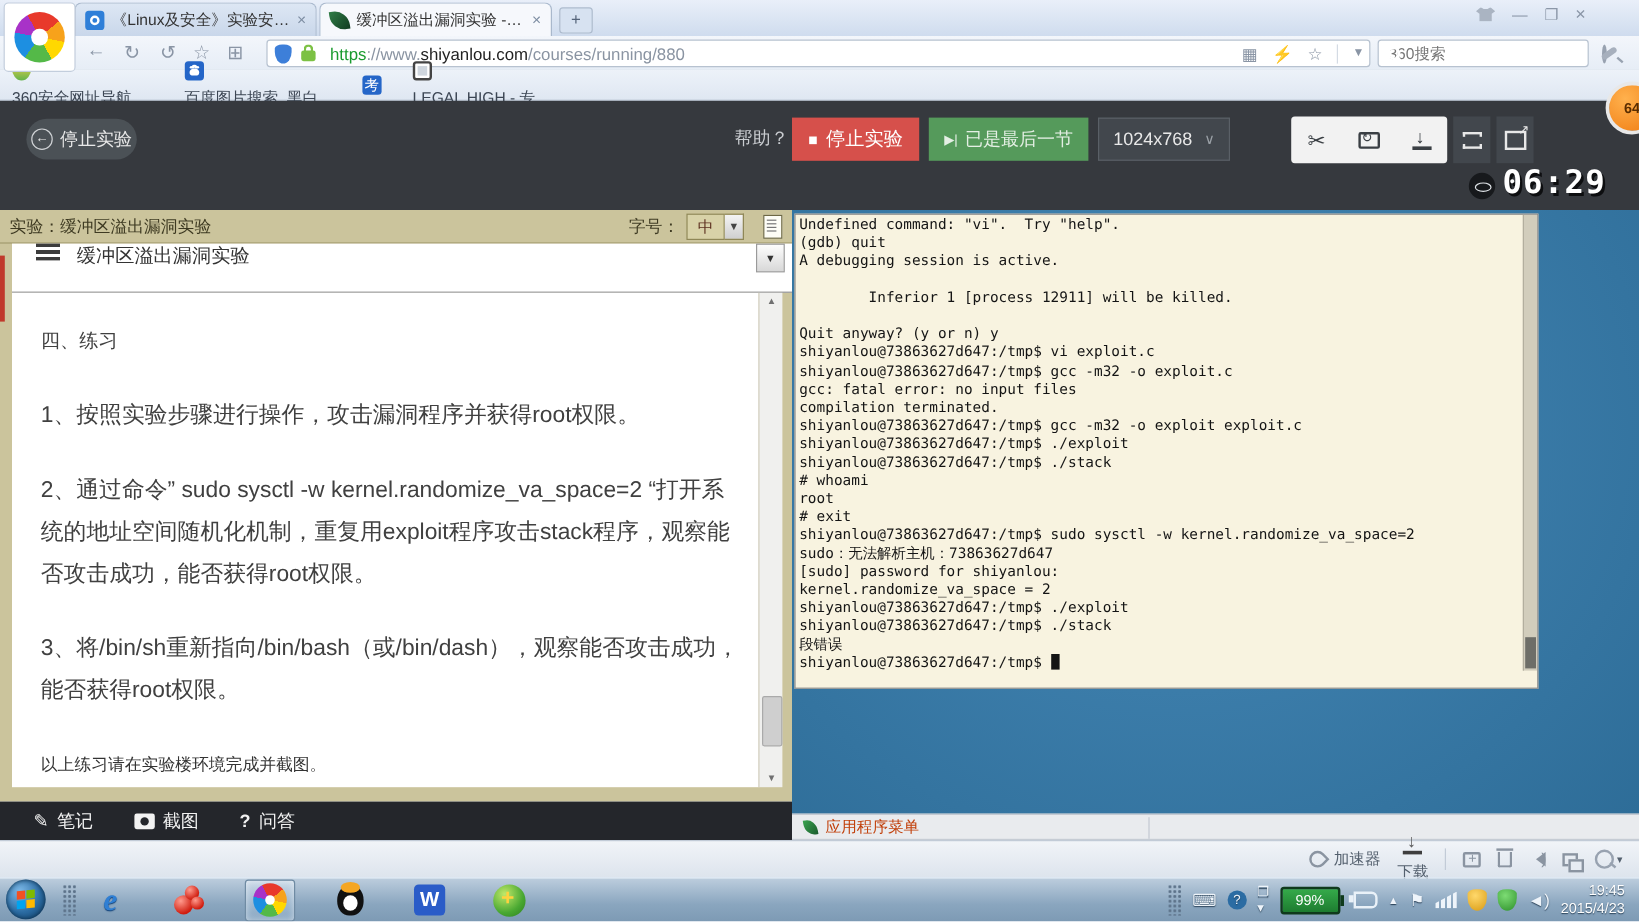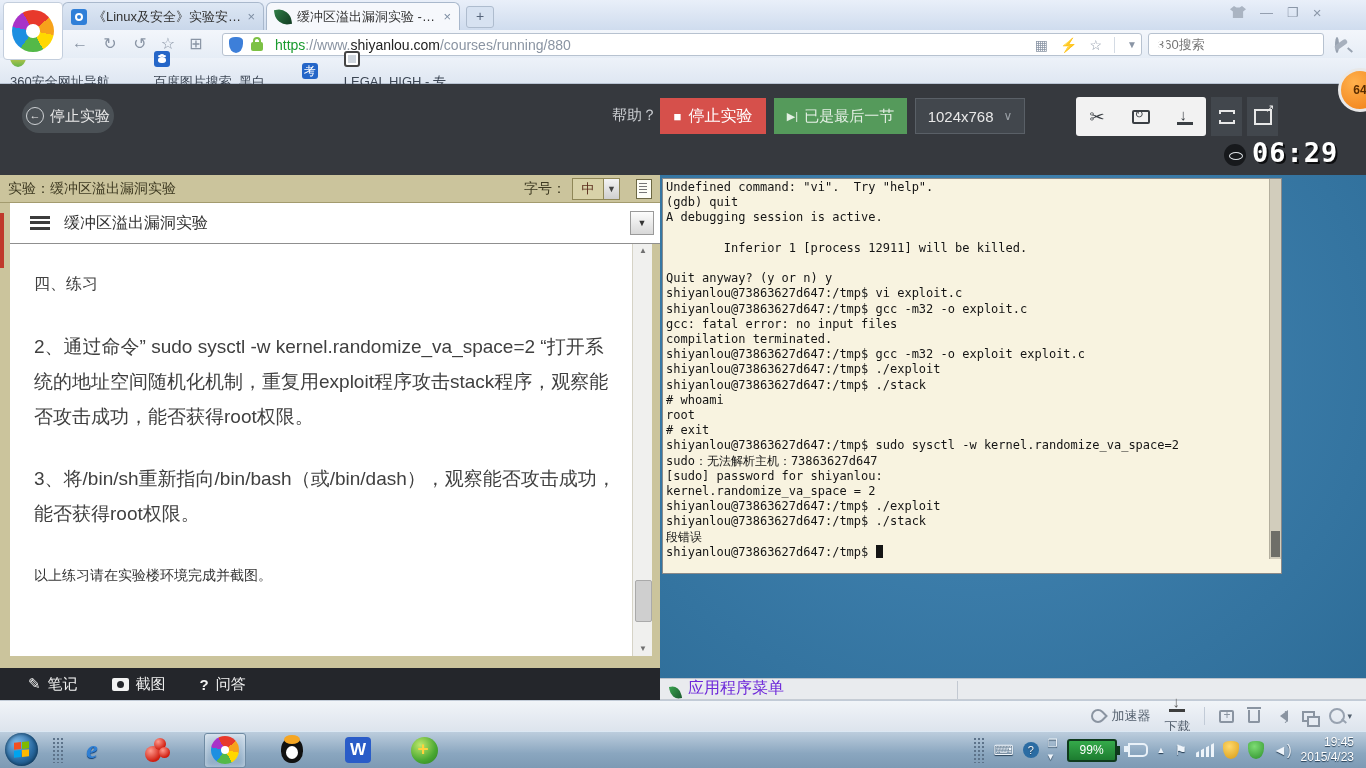--- a/index.html
+++ b/index.html
@@ -92,21 +92,21 @@
   .fontsize{margin-left:auto;display:flex;align-items:center;gap:6px;}
   .fs-select{width:30px;height:20px;background:#d8d2a8;border:1px solid #8f8757;font-size:13px;color:#5b2f1e;
     display:flex;align-items:center;justify-content:center;}
   .fs-dd{width:15px;height:20px;background:linear-gradient(#f4f4f4,#cfcfcf);border:1px solid #8f8757;border-left:none;
     font-size:9px;color:#444;display:flex;align-items:center;justify-content:center;}
   .doc-icon{width:14px;height:18px;background:#fdfdf6;border:1px solid #6d6844;margin-left:10px;position:relative;}
   .doc-icon::after{content:"";position:absolute;left:2px;top:3px;width:8px;height:1px;background:#777;
     box-shadow:0 3px 0 #777,0 6px 0 #777,0 9px 0 #777;}
   .redmark{left:0;top:38px;width:4px;height:55px;background:#c0392b;}
   .tocbar{left:10px;top:28px;width:650px;height:41px;background:#fff;border-bottom:1px solid #8f8f8f;
-    display:flex;align-items:center;box-sizing:border-box;}
+    display:flex;align-items:flex-start;box-sizing:border-box;}
   .burger{width:20px;height:14px;margin:0 14px 0 20px;background:linear-gradient(#3c3c3c 0 3px,transparent 3px 5.5px,#3c3c3c 5.5px 8.5px,transparent 8.5px 11px,#3c3c3c 11px 14px);}
   .toc-title{font-size:16px;color:#333;}
   .toc-dd{margin-left:auto;margin-right:6px;width:22px;height:22px;background:linear-gradient(#fdfdfd,#d8d8d8);
     border:1px solid #9a9a9a;font-size:9px;color:#333;display:flex;align-items:center;justify-content:center;}
   .content{left:10px;top:69px;width:622px;height:412px;background:#fff;overflow:hidden;color:#404040;}
   .content .inner{padding:30px 14px 0 24px;}
   .c-head{font-size:16px;margin:0 0 34px 0;font-weight:500;}
   .c-item{font-size:19px;line-height:35px;margin:0 0 27px 0;}
   .c-note{font-size:14px;margin-top:36px;color:#333;}
   .vscroll{left:632px;top:69px;width:20px;height:412px;background:#f0f0ee;border-left:1px solid #d6d3c6;box-sizing:border-box;}
@@ -126,21 +126,21 @@
   .term-title .ticon{width:9px;height:8px;background:#7a1f1f;border:1px solid #2a2a40;margin-right:4px;}
   .term-title .t-center{flex:1;text-align:center;}
   .term-title .t-btns{display:flex;gap:5px;font-size:9px;color:#e8eefc;}
   .term-body{position:relative;height:380px;overflow:hidden;}
   .term pre{margin:0;padding:1px 14px 0 3px;font-family:"DejaVu Sans Mono",monospace;font-size:12px;line-height:15.2px;color:#141414;white-space:pre;}
   .promptline{font-family:"DejaVu Sans Mono",monospace;font-size:12px;line-height:15.2px;color:#141414;padding-left:3px;}
   .cursor{display:inline-block;width:7px;height:13px;background:#141414;vertical-align:-2px;}
   .term-scroll{position:absolute;right:0;top:0;width:12px;height:380px;background:#d2cdbc;border-left:1px solid #b3ae9e;box-sizing:border-box;}
   .term-scroll .tthumb{position:absolute;left:1px;bottom:2px;width:9px;height:26px;background:#6e6e68;}
   .appmenu{left:0;top:503px;width:706px;height:22px;background:#e9ebee;border-top:1px solid #bcc2cb;border-bottom:1px solid #c6ccd4;
-    display:flex;align-items:flex-end;font-size:16px;color:#6d28d9;box-sizing:border-box;padding-left:10px;}
+    display:flex;align-items:center;font-size:13px;color:#c2410c;box-sizing:border-box;padding-left:10px;}
   .appmenu .sep{position:absolute;left:297px;top:2px;width:1px;height:18px;background:#c3c9d2;}
   .leaf-sm{width:11px;height:13px;background:linear-gradient(135deg,#3aa34f,#1c5c2e);border-radius:0 80% 0 80%;transform:rotate(-10deg);margin-right:7px;}
   
   .statusbar{left:0;top:700px;width:1366px;height:31px;background:linear-gradient(#f1f4f8,#dde4ed);border-top:1px solid #c2cbd7;
     display:flex;align-items:center;justify-content:flex-end;gap:14px;padding-right:14px;box-sizing:border-box;
     font-size:13px;color:#54606e;}
   .sb-sep{width:1px;height:18px;background:#c2cbd7;}
   .rocket{width:14px;height:14px;border:2px solid #8a94a1;border-radius:50% 0 50% 50%;transform:rotate(45deg);box-sizing:border-box;}
   .medkit{width:15px;height:13px;border:2px solid #8a94a1;border-radius:2px;position:relative;box-sizing:border-box;}
   .medkit::after{content:"+";position:absolute;left:2px;top:-4px;font-size:12px;color:#8a94a1;}
@@ -302,20 +302,21 @@
     </div>
     <div class="abs redmark"></div>
     <div class="abs tocbar">
       <span class="burger"></span>
       <span class="toc-title">缓冲区溢出漏洞实验</span>
       <span class="toc-dd">▼</span>
     </div>
     <div class="abs content">
       <div class="inner">
         <div class="c-head">四、练习</div>
+        <p class="c-item">1、按照实验步骤进行操作，攻击漏洞程序并获得root权限。</p>
         <p class="c-item">2、通过命令” sudo sysctl -w kernel.randomize_va_space=2 “打开系统的地址空间随机化机制，重复用exploit程序攻击stack程序，观察能否攻击成功，能否获得root权限。</p>
         <p class="c-item">3、将/bin/sh重新指向/bin/bash（或/bin/dash），观察能否攻击成功，能否获得root权限。</p>
         <p class="c-note">以上练习请在实验楼环境完成并截图。</p>
       </div>
     </div>
     <div class="abs vscroll">
       <span class="up">▲</span>
       <span class="thumb"></span>
       <span class="down">▼</span>
     </div>

